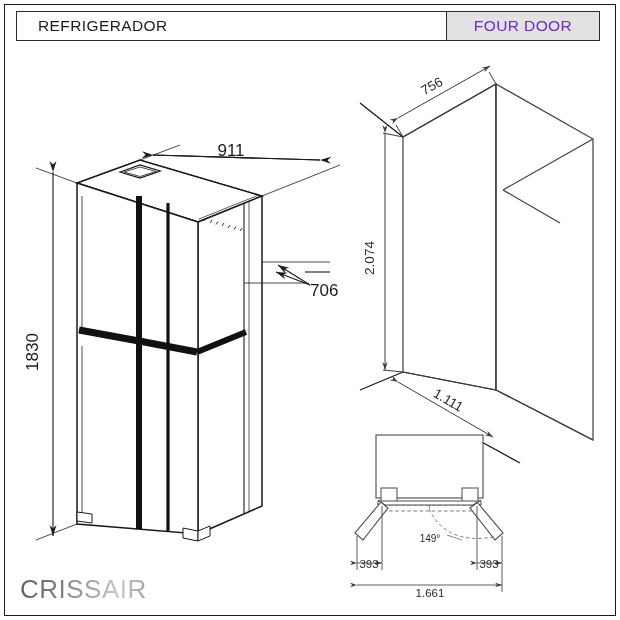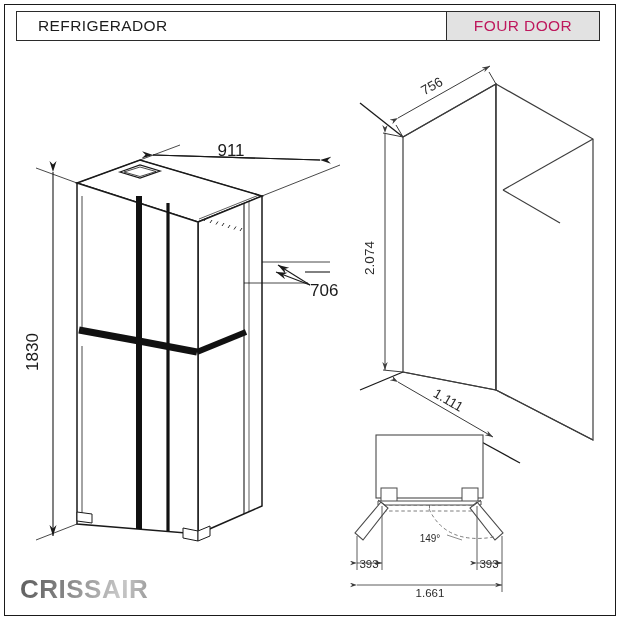--- a/index.html
+++ b/index.html
@@ -51,39 +51,39 @@
     color: #1c1c1c;
     background: #ffffff;
   }
   .title-right {
     flex: 0 0 152px;
     display: flex;
     align-items: center;
     justify-content: center;
     font-size: 15.5px;
     letter-spacing: 0.4px;
-    color: #be185d;
+    color: #6d28d9;
     background: #e2e2e2;
     border-left: 1.6px solid #2b2b2b;
   }
   
   #canvas {
     position: absolute;
     left: 0;
     top: 0;
     width: 620px;
     height: 620px;
   }
   
   .logo {
     position: absolute;
     left: 20px;
     top: 574px;
     font-size: 26px;
-    font-weight: 700;
+    font-weight: 400;
     letter-spacing: 0.5px;
     color: #8b8b8b;
     background: linear-gradient(100deg, #5f5f5f 0%, #7d7d7d 30%, #a8a8a8 58%, #c9c9c9 78%, #9a9a9a 100%);
     -webkit-background-clip: text;
     background-clip: text;
     color: transparent;
     user-select: none;
   }
 </style>
 </head>

